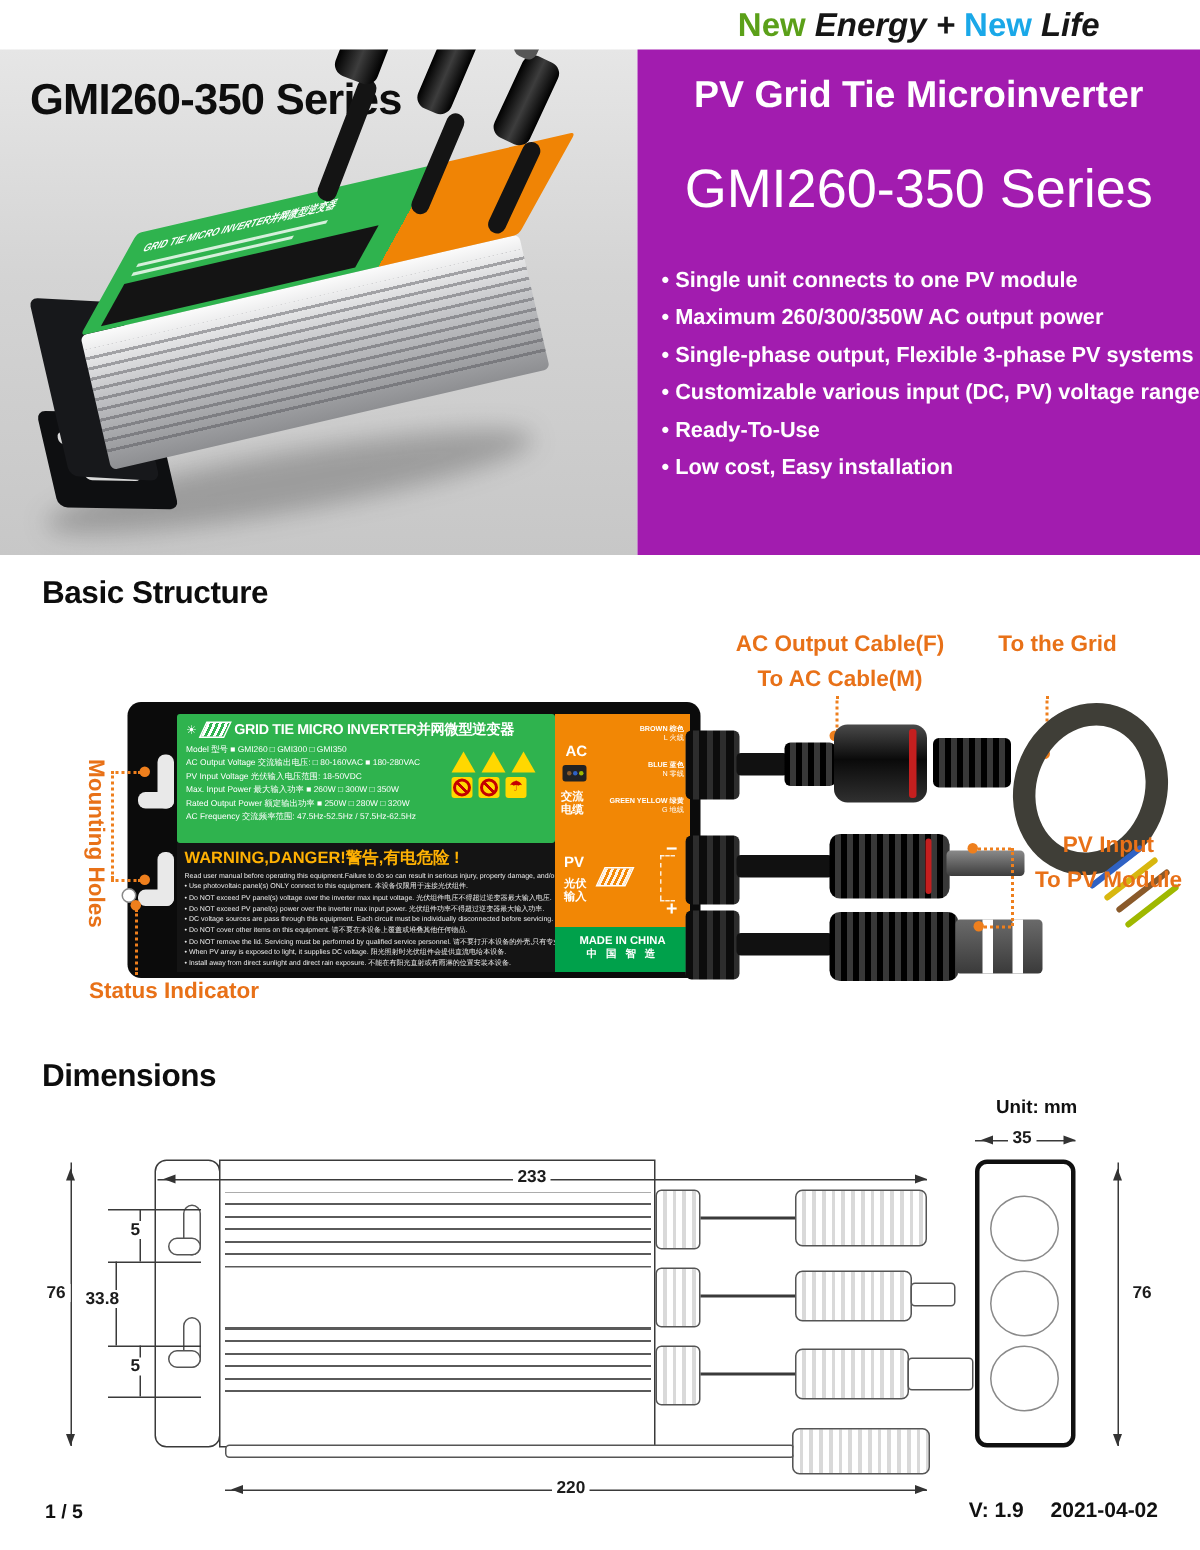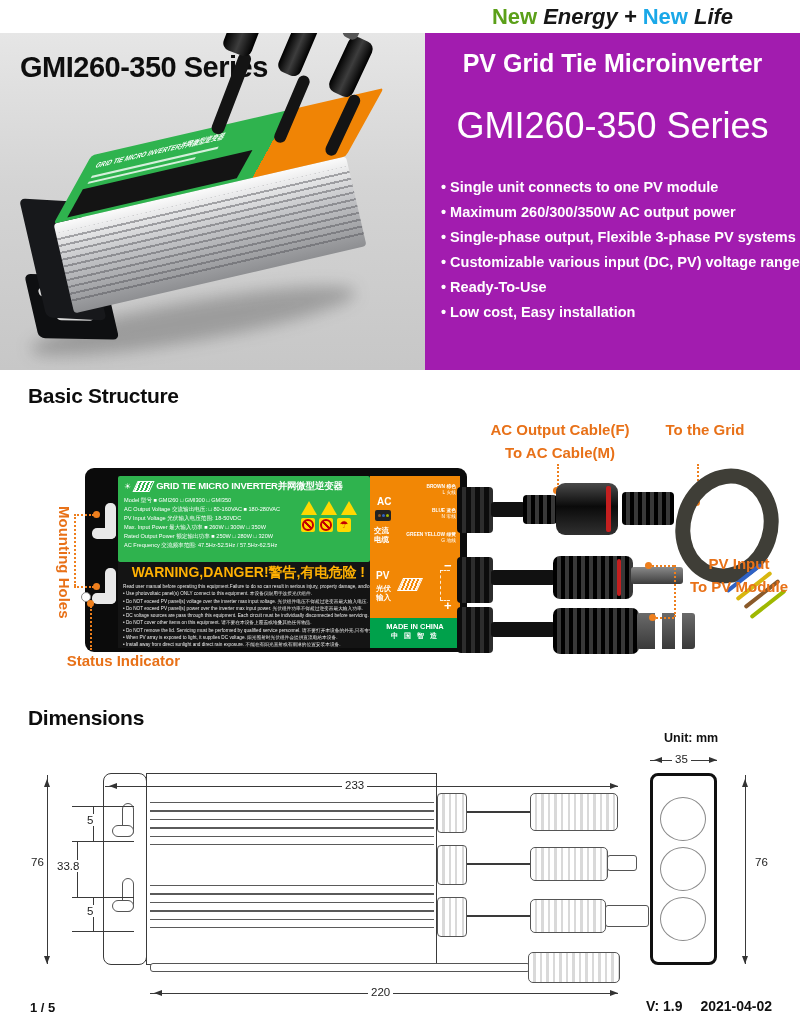--- a/index.html
+++ b/index.html
@@ -70,21 +70,21 @@
   .gl-row{display:flex;gap:4px;margin-bottom:3px;}
   .tri{width:0;height:0;border-left:8px solid transparent;border-right:8px solid transparent;border-bottom:14px solid #ffd800;}
   .sq{width:14px;height:14px;background:#ffd800;border-radius:2px;display:flex;align-items:center;justify-content:center;}
   .sq.no{background:#ffd800;position:relative;}
   .sq.no::after{content:"";position:absolute;inset:1px;border:2px solid #c40000;border-radius:50%;
                 background:linear-gradient(45deg,transparent 42%,#c40000 42% 58%,transparent 58%);}
   .sq .umb{color:#c40000;font-size:10px;line-height:10px;}
 
   .wblock{position:absolute;left:118px;top:562px;width:252px;height:86px;background:#141414;
           padding:2px 5px;box-sizing:border-box;overflow:hidden;}
-  .w-title{text-align:right;color:#ffb103;font-weight:bold;font-size:14px;margin-bottom:1px;}
+  .w-title{text-align:left;color:#ffb103;font-weight:bold;font-size:11px;margin-bottom:1px;}
   .w-lines div{color:#ececec;font-size:4.7px;line-height:1.55;white-space:nowrap;}
 
   .oside{position:absolute;left:370px;top:476px;width:90px;height:172px;background:#f28705;overflow:hidden;}
   .os-ac{position:absolute;left:7px;top:20px;color:#fff;font-weight:bold;font-size:10px;}
   .os-cableicon{position:absolute;left:5px;top:34px;width:16px;height:11px;background:#222;border-radius:2px;}
   .os-cableicon i{position:absolute;width:3px;height:3px;border-radius:50%;top:4px;}
   .os-accn{position:absolute;left:4px;top:50px;color:#fff;font-weight:bold;font-size:7.5px;width:20px;line-height:1.2;}
   .os-wire{position:absolute;right:4px;width:56px;text-align:right;color:#fff;}
   .os-wire .we{font-size:4.8px;font-weight:bold;line-height:1.3;}
   .os-wire .wc{font-size:4.8px;line-height:1.3;}
@@ -106,21 +106,21 @@
   .coupler{position:absolute;border-radius:9px;background:linear-gradient(180deg,#4a4a4a,#0a0a0a 45%,#303030);}
   .redring{position:absolute;top:3px;bottom:3px;width:5px;background:#c41f1f;border-radius:2px;}
   .pin{position:absolute;background:linear-gradient(180deg,#8a8a8a,#3c3c3c);border-radius:3px;}
   .loop{position:absolute;width:72px;height:86px;border:15px solid #3f3e37;border-radius:50%;transform:rotate(18deg);}
   .strand{position:absolute;width:4px;height:44px;border-radius:2px;transform:rotate(52deg);}
 
   
   .dline{position:absolute;background:#3a3a3a;}
   .dbox{position:absolute;border:1.5px solid #3a3a3a;background:#fff;box-sizing:border-box;}
   .dthin{position:absolute;border:1.2px solid #555;background:#fff;box-sizing:border-box;}
-  .dimlbl{position:absolute;font-size:11.5px;color:#1c1c1c;background:#fff;padding:0 3px;font-weight:normal;}
+  .dimlbl{position:absolute;font-size:11.5px;color:#1c1c1c;background:#fff;padding:0 3px;font-weight:bold;}
   .fins2{position:absolute;background:repeating-linear-gradient(180deg,transparent 0 7px,#5a5a5a 7px 8.4px);}
   .stripe{background:repeating-linear-gradient(90deg,#fff 0 4px,#d9d9d9 4px 6.5px);}
   .arw{position:absolute;width:0;height:0;border:4px solid transparent;}
   .arw.l{border-right:8px solid #333;border-top-width:3px;border-bottom-width:3px;}
   .arw.r{border-left:8px solid #333;border-top-width:3px;border-bottom-width:3px;}
   .arw.u{border-bottom:8px solid #333;border-left-width:3px;border-right-width:3px;}
   .arw.d{border-top:8px solid #333;border-left-width:3px;border-right-width:3px;}
   .circle{position:absolute;border:1.4px solid #8a8a8a;border-radius:50%;background:#fff;box-sizing:border-box;}
 
   .footer-l{position:absolute;left:30px;top:1000px;font-size:13px;font-weight:bold;}
@@ -328,21 +328,21 @@
 
   <div class="callout vtext" style="left:52px;top:492px;height:140px;">Mounting Holes</div>
   <div class="dotv" style="left:74px;top:514px;height:72px;"></div>
   <div class="doth" style="left:74px;top:514px;width:20px;"></div>
   <div class="doth" style="left:74px;top:586px;width:20px;"></div>
   <div class="odot" style="left:93px;top:511px;"></div>
   <div class="odot" style="left:93px;top:583px;"></div>
 
   <div class="dotv" style="left:90px;top:606px;height:44px;"></div>
   <div class="odot" style="left:87px;top:600px;"></div>
-  <div class="callout" style="left:20px;top:650px;width:160px;text-align:right;">Status Indicator</div>
+  <div class="callout" style="left:36px;top:650px;width:160px;text-align:center;">Status Indicator</div>
 
   <div class="sec-h" style="left:28px;top:706px;">Dimensions</div>
   <div style="position:absolute;left:664px;top:731px;font-size:12.5px;font-weight:bold;">Unit: mm</div>
 
   <div class="dbox" style="left:103px;top:773px;width:44px;height:192px;border-radius:8px;"></div>
   <div class="dbox" style="left:146px;top:773px;width:291px;height:192px;"></div>
   <div class="fins2" style="left:150px;top:795px;width:284px;height:50px;"></div>
   <div class="fins2" style="left:150px;top:878px;width:284px;height:50px;"></div>
   <div class="dthin" style="left:122px;top:803px;width:12px;height:34px;border-radius:6px;"></div>
   <div class="dthin" style="left:112px;top:825px;width:22px;height:12px;border-radius:6px;"></div>

